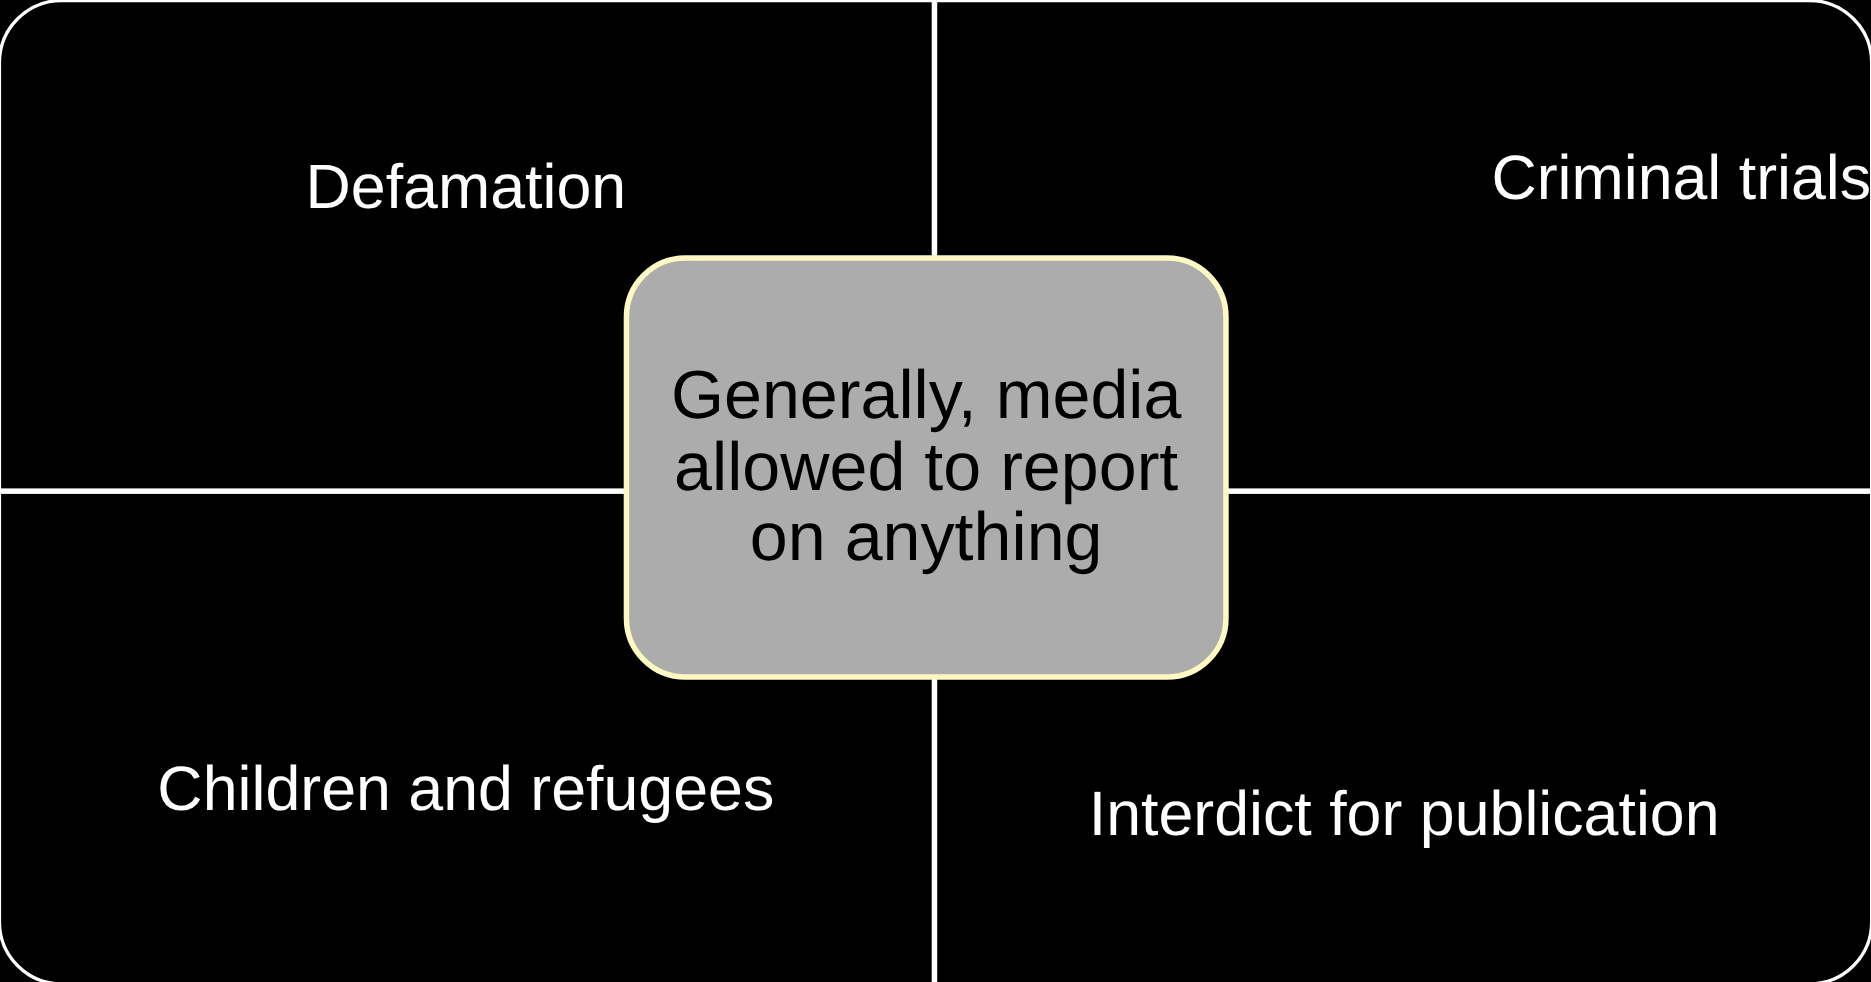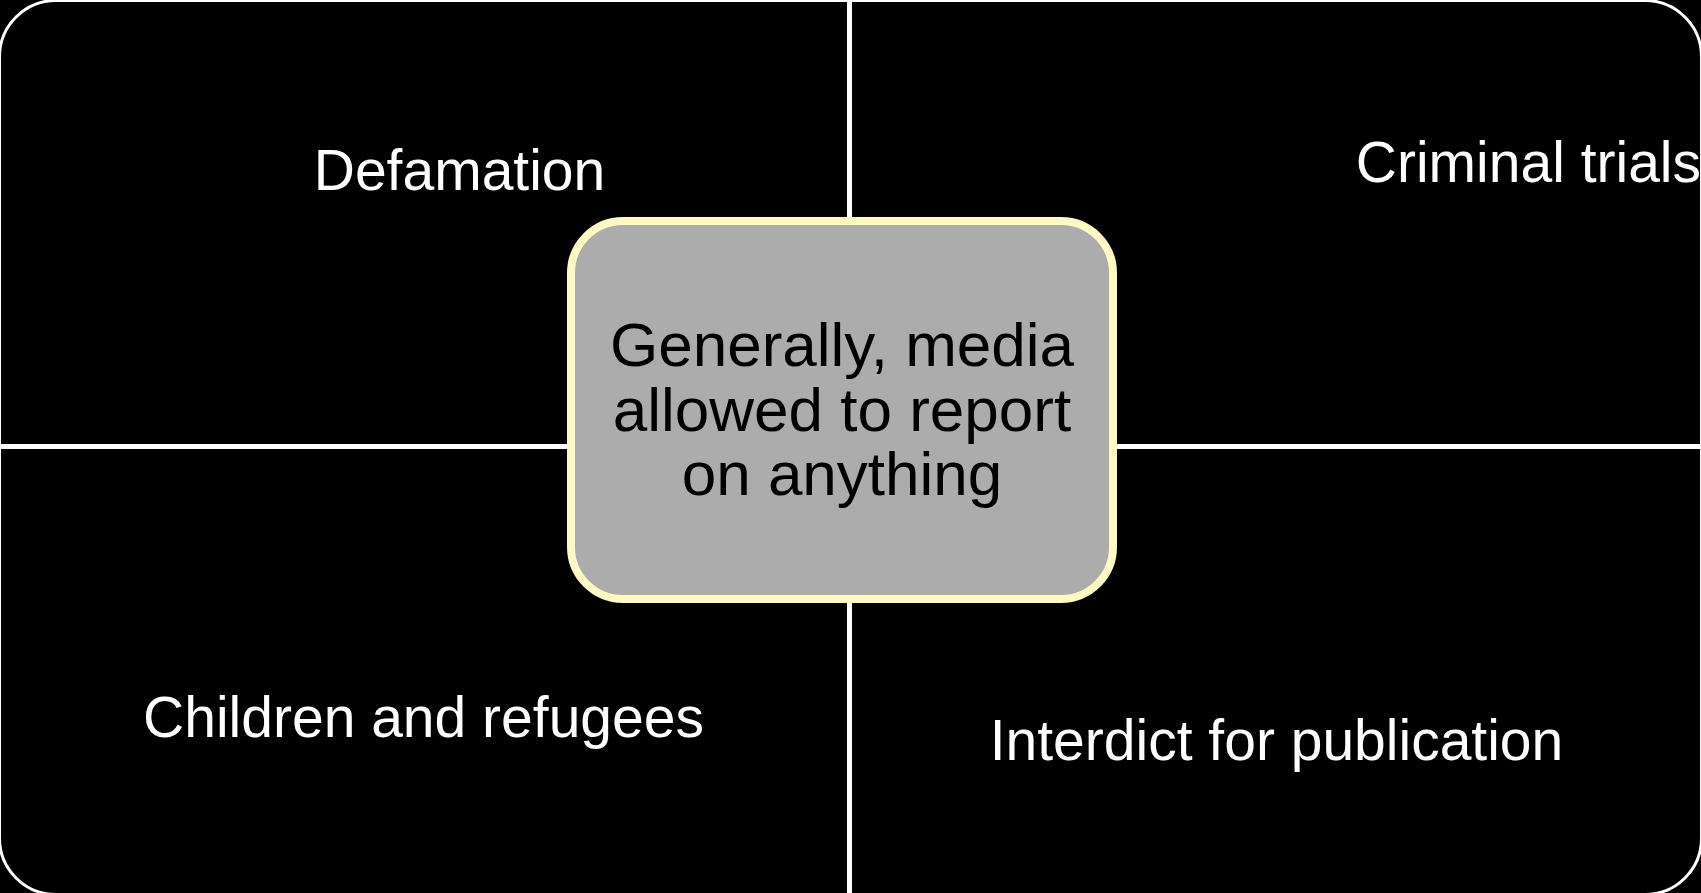--- a/index.html
+++ b/index.html
@@ -46,34 +46,34 @@
   
   .quadrant {
     position: absolute;
     display: flex;
     justify-content: center;
     color: #ffffff;
     font-size: 57px;
     line-height: 1.15;
     white-space: nowrap;
   }
-  .q-tl { left: 0;     top: 0;     width: 847px; height: 444px; align-items: flex-start; padding-top: 138px; box-sizing: border-box; margin-left: 36px; }
+  .q-tl { left: 0;     top: 0;     width: 847px; height: 444px; align-items: flex-start; padding-top: 138px; box-sizing: border-box; }
   .q-tr { left: 852px;  top: 0;     width: 849px; height: 472px; align-items: flex-start; padding-top: 130px; box-sizing: border-box; justify-content: flex-end; }
   .q-bl { left: 0;     top: 449px; width: 847px; height: 444px; align-items: flex-start; padding-top: 236px; box-sizing: border-box; }
   .q-br { left: 852px;  top: 449px; width: 849px; height: 444px; align-items: flex-start; padding-top: 228px; box-sizing: border-box; margin-top: 31px; }
   
   .center-box {
     position: absolute;
     left: 567px;
-    top: 217px;
+    top: 232px;
     width: 550px;
     height: 386px;
     box-sizing: border-box;
     background: #acacac;
-    border: 8px solid #fef9c3;
+    border: 5px solid #fef9c3;
     border-radius: 56px;
     display: flex;
     align-items: center;
     justify-content: center;
   }
   .center-text {
     width: 500px;
     text-align: center;
     color: #000000;
     font-size: 62px;

